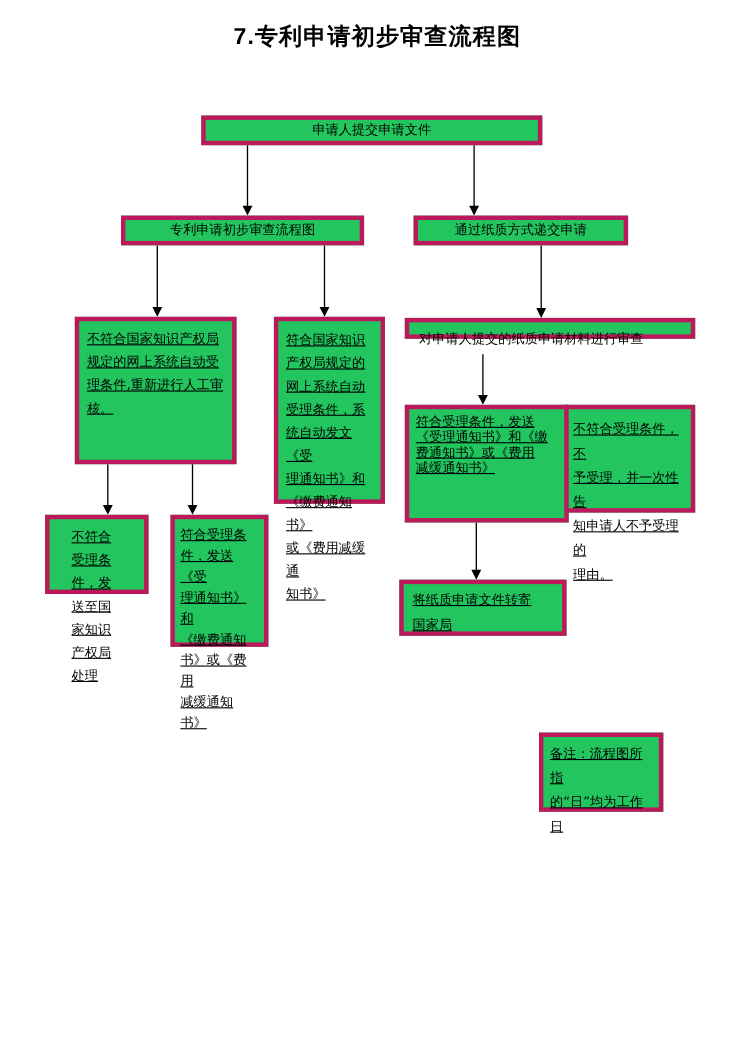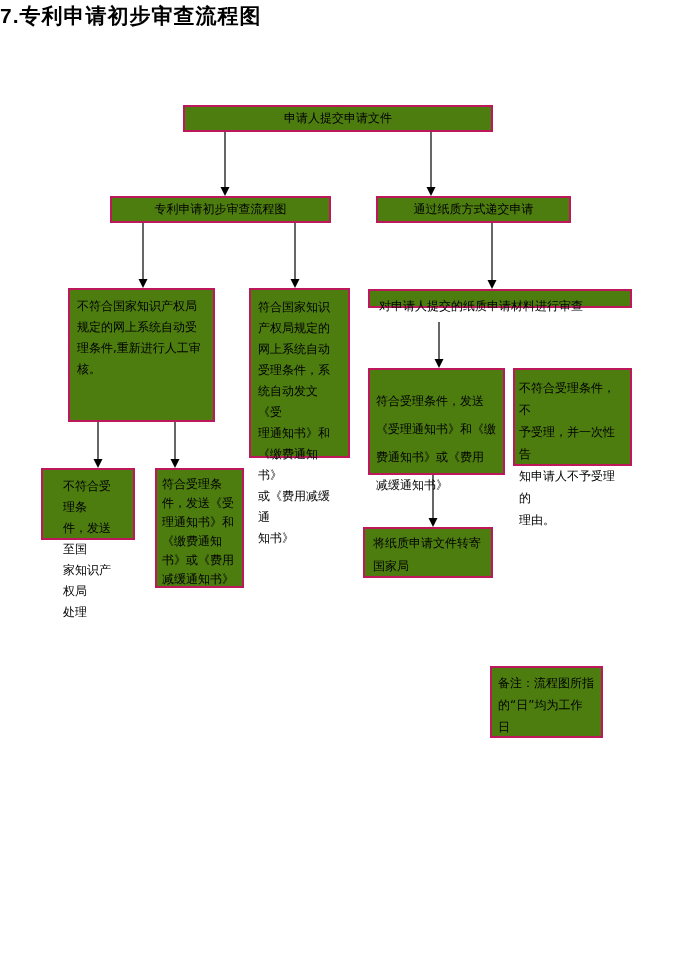--- a/index.html
+++ b/index.html
@@ -6,43 +6,45 @@
   .page{
     position:relative;
     width:686px;height:956px;
     background:#ffffff;
     font-family:"DejaVu Sans","Liberation Sans",sans-serif;
     color:#000;
     overflow:hidden;
   }
   .title{
     position:absolute;
-    left:0;top:2px;width:686px;
+    left:0;top:19px;width:686px;
+    text-align:center;
     font-size:21px;
     font-weight:bold;
     letter-spacing:1px;
     font-family:"Liberation Sans","DejaVu Sans",sans-serif;
   }
   .box{
     position:absolute;
     box-sizing:border-box;
-    border:2px solid #be185d;
-    background:#4d7c0f;
+    border:4px solid #be185d;
+    background:#22c55e;
     font-size:12px;
     line-height:21px;
   }
   .center{
     display:flex;
     align-items:center;
     justify-content:center;
     text-align:center;
   }
   .ml{
     white-space:pre-line;
     text-align:left;
+    text-decoration:underline;
   }
   .connectors{
     position:absolute;
     left:0;top:0;
     pointer-events:none;
   }
 </style>
 </head>
 <body>
 
@@ -99,29 +101,29 @@
 件，发送至国
 家知识产权局
 处理</div>
   <div class="box ml" style="left:155px;top:468px;width:89px;height:120px;padding:5px 5px;line-height:19px">符合受理条
 件，发送《受
 理通知书》和
 《缴费通知
 书》或《费用
 减缓通知书》</div>
 
-  <div class="box ml" style="left:368px;top:368px;width:137px;height:107px;padding:17px 6px;line-height:28px">符合受理条件，发送
+  <div class="box ml" style="left:368px;top:368px;width:149px;height:107px;padding:4px 6px;line-height:14px">符合受理条件，发送
 《受理通知书》和《缴
 费通知书》或《费用
 减缓通知书》</div>
   <div class="box ml" style="left:513px;top:368px;width:119px;height:98px;padding:7px 4px;line-height:22px">不符合受理条件，不
 予受理，并一次性告
 知申请人不予受理的
 理由。</div>
 
-  <div class="box ml" style="left:363px;top:527px;width:130px;height:51px;padding:3px 8px;line-height:23px">将纸质申请文件转寄
+  <div class="box ml" style="left:363px;top:527px;width:152px;height:51px;padding:3px 8px;line-height:23px">将纸质申请文件转寄
 国家局</div>
 
   <div class="box ml" style="left:490px;top:666px;width:113px;height:72px;padding:4px 6px;line-height:22px">备注：流程图所指
 的“日”均为工作
 日</div>
 
 </div>
 
 </body></html>

